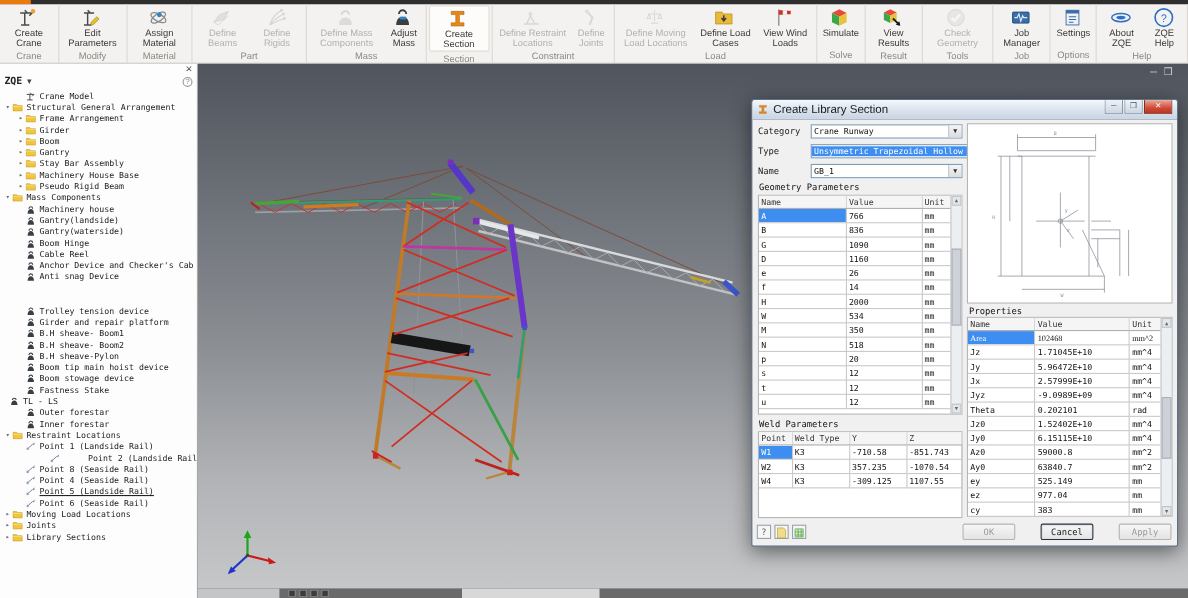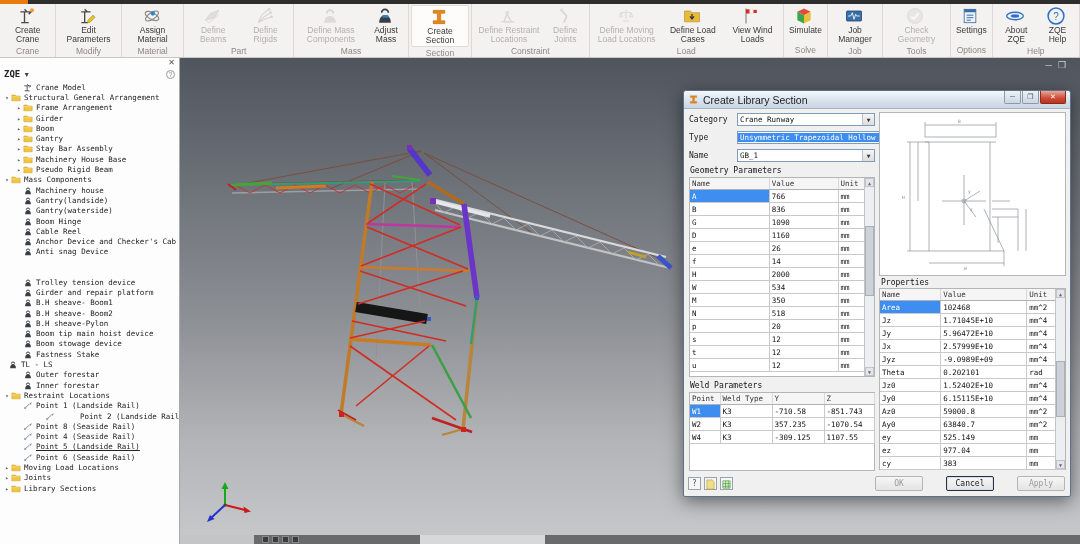--- a/index.html
+++ b/index.html
@@ -254,39 +254,54 @@
               </svg></div>
             <div class="rlabel">Simulate</div>
           </div>
         </div>
         <div class="rname">Solve</div>
       </div>
       <div class="rgroup">
         <div class="rbtns">
           <div class="rbtn">
             <div class="ricon"><svg viewBox="0 0 24 24">
+                <path d="M10 3l7 3.5L10 10 3 6.5z" fill="#e84a3a"></path>
+                <path d="M3 6.5v8l7 3.5V10z" fill="#3aa84a"></path>
+                <path d="M17 6.5v8L10 18v-8z" fill="#e8c23a"></path>
+                <path d="M13 13l7 7" stroke="#1a1a1a" stroke-width="2"></path>
+                <path d="M21 21l-1.2-5-3.8 3.8z" fill="#1a1a1a"></path>
+              </svg></div>
+            <div class="rlabel">View Results</div>
+          </div>
+        </div>
+        <div class="rname">Result</div>
+      </div>
+      <div class="rgroup">
+        <div class="rbtns">
+          <div class="rbtn disabled">
+            <div class="ricon"><svg viewBox="0 0 24 24">
+                <circle cx="12" cy="12" r="9" fill="#d8d8d8" stroke="#b8b8b8"></circle>
+                <path d="M7.5 12.5l3 3 6-7" stroke="#fff" stroke-width="2.4" fill="none"></path>
+              </svg></div>
+            <div class="rlabel">Check Geometry</div>
+          </div>
+        </div>
+        <div class="rname">Tools</div>
+      </div>
+      <div class="rgroup">
+        <div class="rbtns">
+          <div class="rbtn">
+            <div class="ricon"><svg viewBox="0 0 24 24">
                 <rect x="3" y="6" width="18" height="12" rx="1" fill="#3a6ea5" stroke="#204a78"></rect>
                 <path d="M5 12h3l2-4 2 8 2-6 1 2h4" stroke="#dceeff" fill="none" stroke-width="1.2"></path>
               </svg></div>
             <div class="rlabel">Job Manager</div>
           </div>
         </div>
         <div class="rname">Job</div>
-      </div>
-      <div class="rgroup">
-        <div class="rbtns">
-          <div class="rbtn disabled">
-            <div class="ricon"><svg viewBox="0 0 24 24">
-                <circle cx="12" cy="12" r="9" fill="#d8d8d8" stroke="#b8b8b8"></circle>
-                <path d="M7.5 12.5l3 3 6-7" stroke="#fff" stroke-width="2.4" fill="none"></path>
-              </svg></div>
-            <div class="rlabel">Check Geometry</div>
-          </div>
-        </div>
-        <div class="rname">Tools</div>
       </div>
       <div class="rgroup">
         <div class="rbtns">
           <div class="rbtn">
             <div class="ricon"><svg viewBox="0 0 24 24">
                 <rect x="5" y="4" width="14" height="16" fill="#eef2f8" stroke="#3a6ea5"></rect>
                 <rect x="5" y="4" width="14" height="3.5" fill="#3a6ea5"></rect>
                 <path d="M8 11h8M8 14h8M8 17h5" stroke="#3a6ea5" stroke-width="1.2"></path>
               </svg></div>
             <div class="rlabel">Settings</div>
@@ -1028,21 +1043,21 @@
             <col style="width:36px">
           </colgroup>
         <thead>
             <tr>
               <th>Name</th>
               <th>Value</th>
               <th>Unit</th>
             </tr>
           </thead>
           <tbody>
-            <tr style="height: 13px;">
+            <tr style="height: 13px; font-family: Liberation Serif, serif;">
               <td class="sel">Area</td>
               <td>102468</td>
               <td>mm^2</td>
             </tr>
             <tr style="height: 13px;">
               <td>Jz</td>
               <td>1.71045E+10</td>
               <td>mm^4</td>
             </tr>
             <tr style="height: 13px;">

